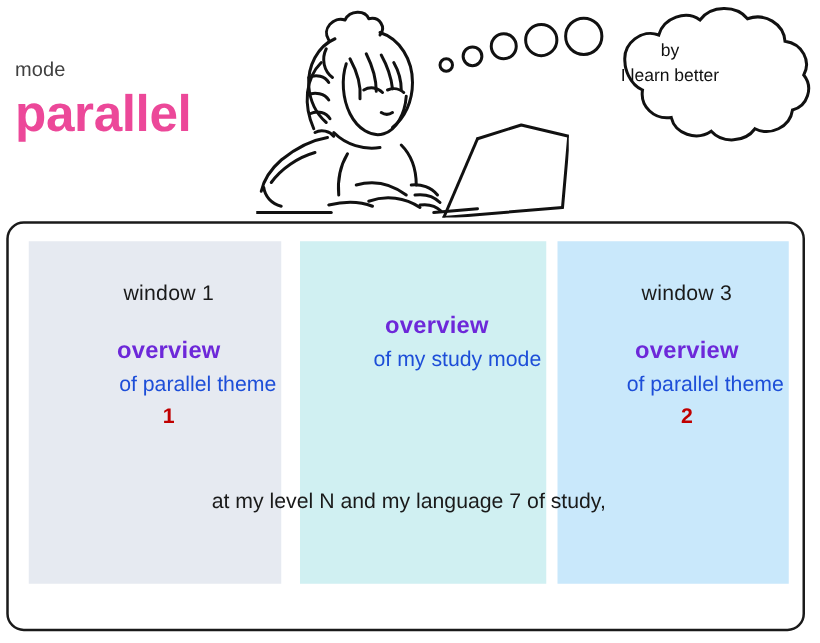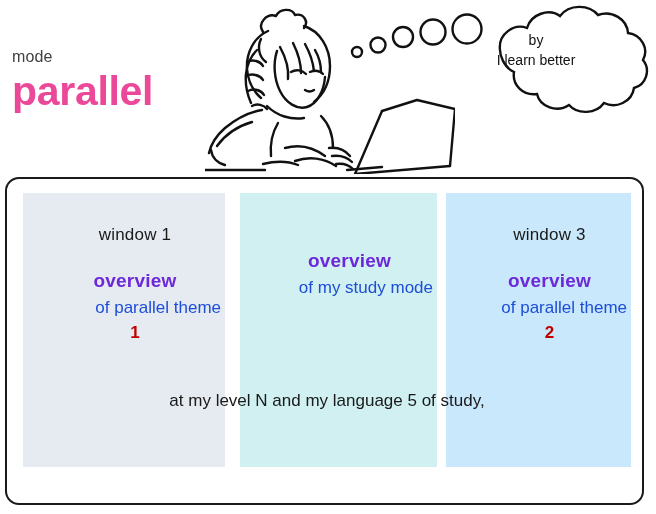--- a/index.html
+++ b/index.html
@@ -229,15 +229,15 @@
   </div>
 
   <div class="window-panel" id="window-panel-3">
     <div class="window-title">window 3</div>
     <div class="window-overview">overview</div>
     <div class="window-desc">of parallel theme</div>
     <div class="window-num">2</div>
   </div>
 
   <div id="caption">
-    <div>at my level N and my language 5 of study,</div>
+    <div>at my level N and my language 7 of study,</div>
   </div>
 </div>
 
 </body></html>

